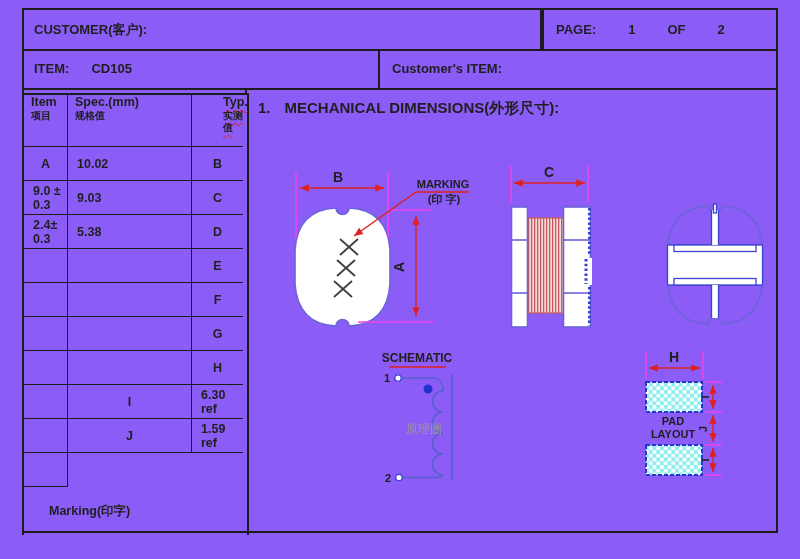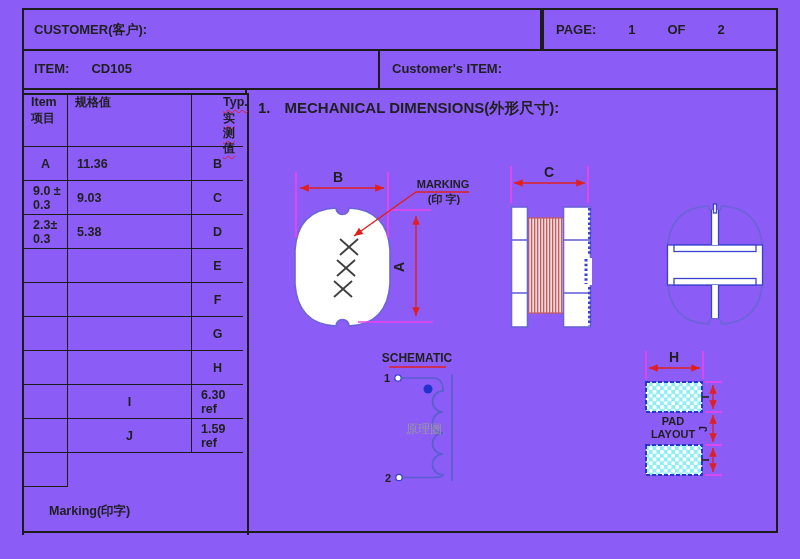--- a/index.html
+++ b/index.html
@@ -15,21 +15,21 @@
   .hdtxt{font-size:13px;font-weight:bold;}
   
   .spec{left:-2px;top:83px;width:223px;height:440px;border:2px solid #1c1c1c;border-bottom:none;
         display:grid;grid-template-columns:44px 124px 51px;
         grid-template-rows:52px repeat(10,34px) 1fr;font-size:12.5px;font-weight:bold;}
   .spec>div{border-right:1.5px solid #1c1c1c;border-bottom:1.5px solid #1c1c1c;box-sizing:border-box;}
   .spec>div:nth-child(3n){border-right:none;}
   .c-item{display:flex;align-items:center;justify-content:center;}
   .c-val{display:flex;align-items:center;padding-left:9px;}
   .hcell{display:flex;flex-direction:column;padding-left:7px;line-height:1.25;}
-  .hcell .zh{font-size:12px;}
+  .hcell .zh{font-size:10px;font-family:Liberation Mono, monospace;}
   .wavy{text-decoration:underline wavy #e02020;text-decoration-thickness:1px;text-underline-offset:3px;margin-left:24px;}
   .foot{grid-column:1 / span 3;border-right:none!important;display:flex;align-items:center;padding-left:25px;border-bottom:none!important;}
   .conn{left:221px;top:80px;width:2px;height:5px;background:#1c1c1c;}
   
   .title{left:258px;top:99px;font-size:15px;font-weight:bold;display:flex;gap:14px;white-space:nowrap;}
   
   svg text{font-family:"Liberation Sans",sans-serif;fill:#1f1f1f;}
   .out{stroke:#6a64d8;stroke-width:1.6;fill:none;}
   .outf{stroke:#6a64d8;stroke-width:1.6;fill:#ffffff;}
   .blue{stroke:#3a43cf;stroke-width:1.3;fill:none;}
@@ -69,36 +69,37 @@
     </div>
 
     <div class="abs conn"></div>
 
     <div class="abs spec">
       <div class="hcell">
         <span>Item</span>
         <span class="zh">项目</span>
       </div>
       <div class="hcell">
+        <span>Spec.(mm)</span>
         <span class="zh">规格值</span>
       </div>
       <div class="hcell">
         <span class="wavy">Typ.</span>
         <span class="zh wavy">实测值</span>
       </div>
 
       <div class="c-item">A</div>
-      <div class="c-val">11.36</div>
+      <div class="c-val">10.02</div>
 
       <div class="c-item">B</div>
       <div class="c-val">9.0 ± 0.3</div>
       <div class="c-val">9.03</div>
 
       <div class="c-item">C</div>
-      <div class="c-val">2.3± 0.3</div>
+      <div class="c-val">2.4± 0.3</div>
       <div class="c-val">5.38</div>
 
       <div class="c-item">D</div>
       <div class="c-val"></div>
       <div class="c-val"></div>
 
       <div class="c-item">E</div>
       <div class="c-val"></div>
       <div class="c-val"></div>
 

